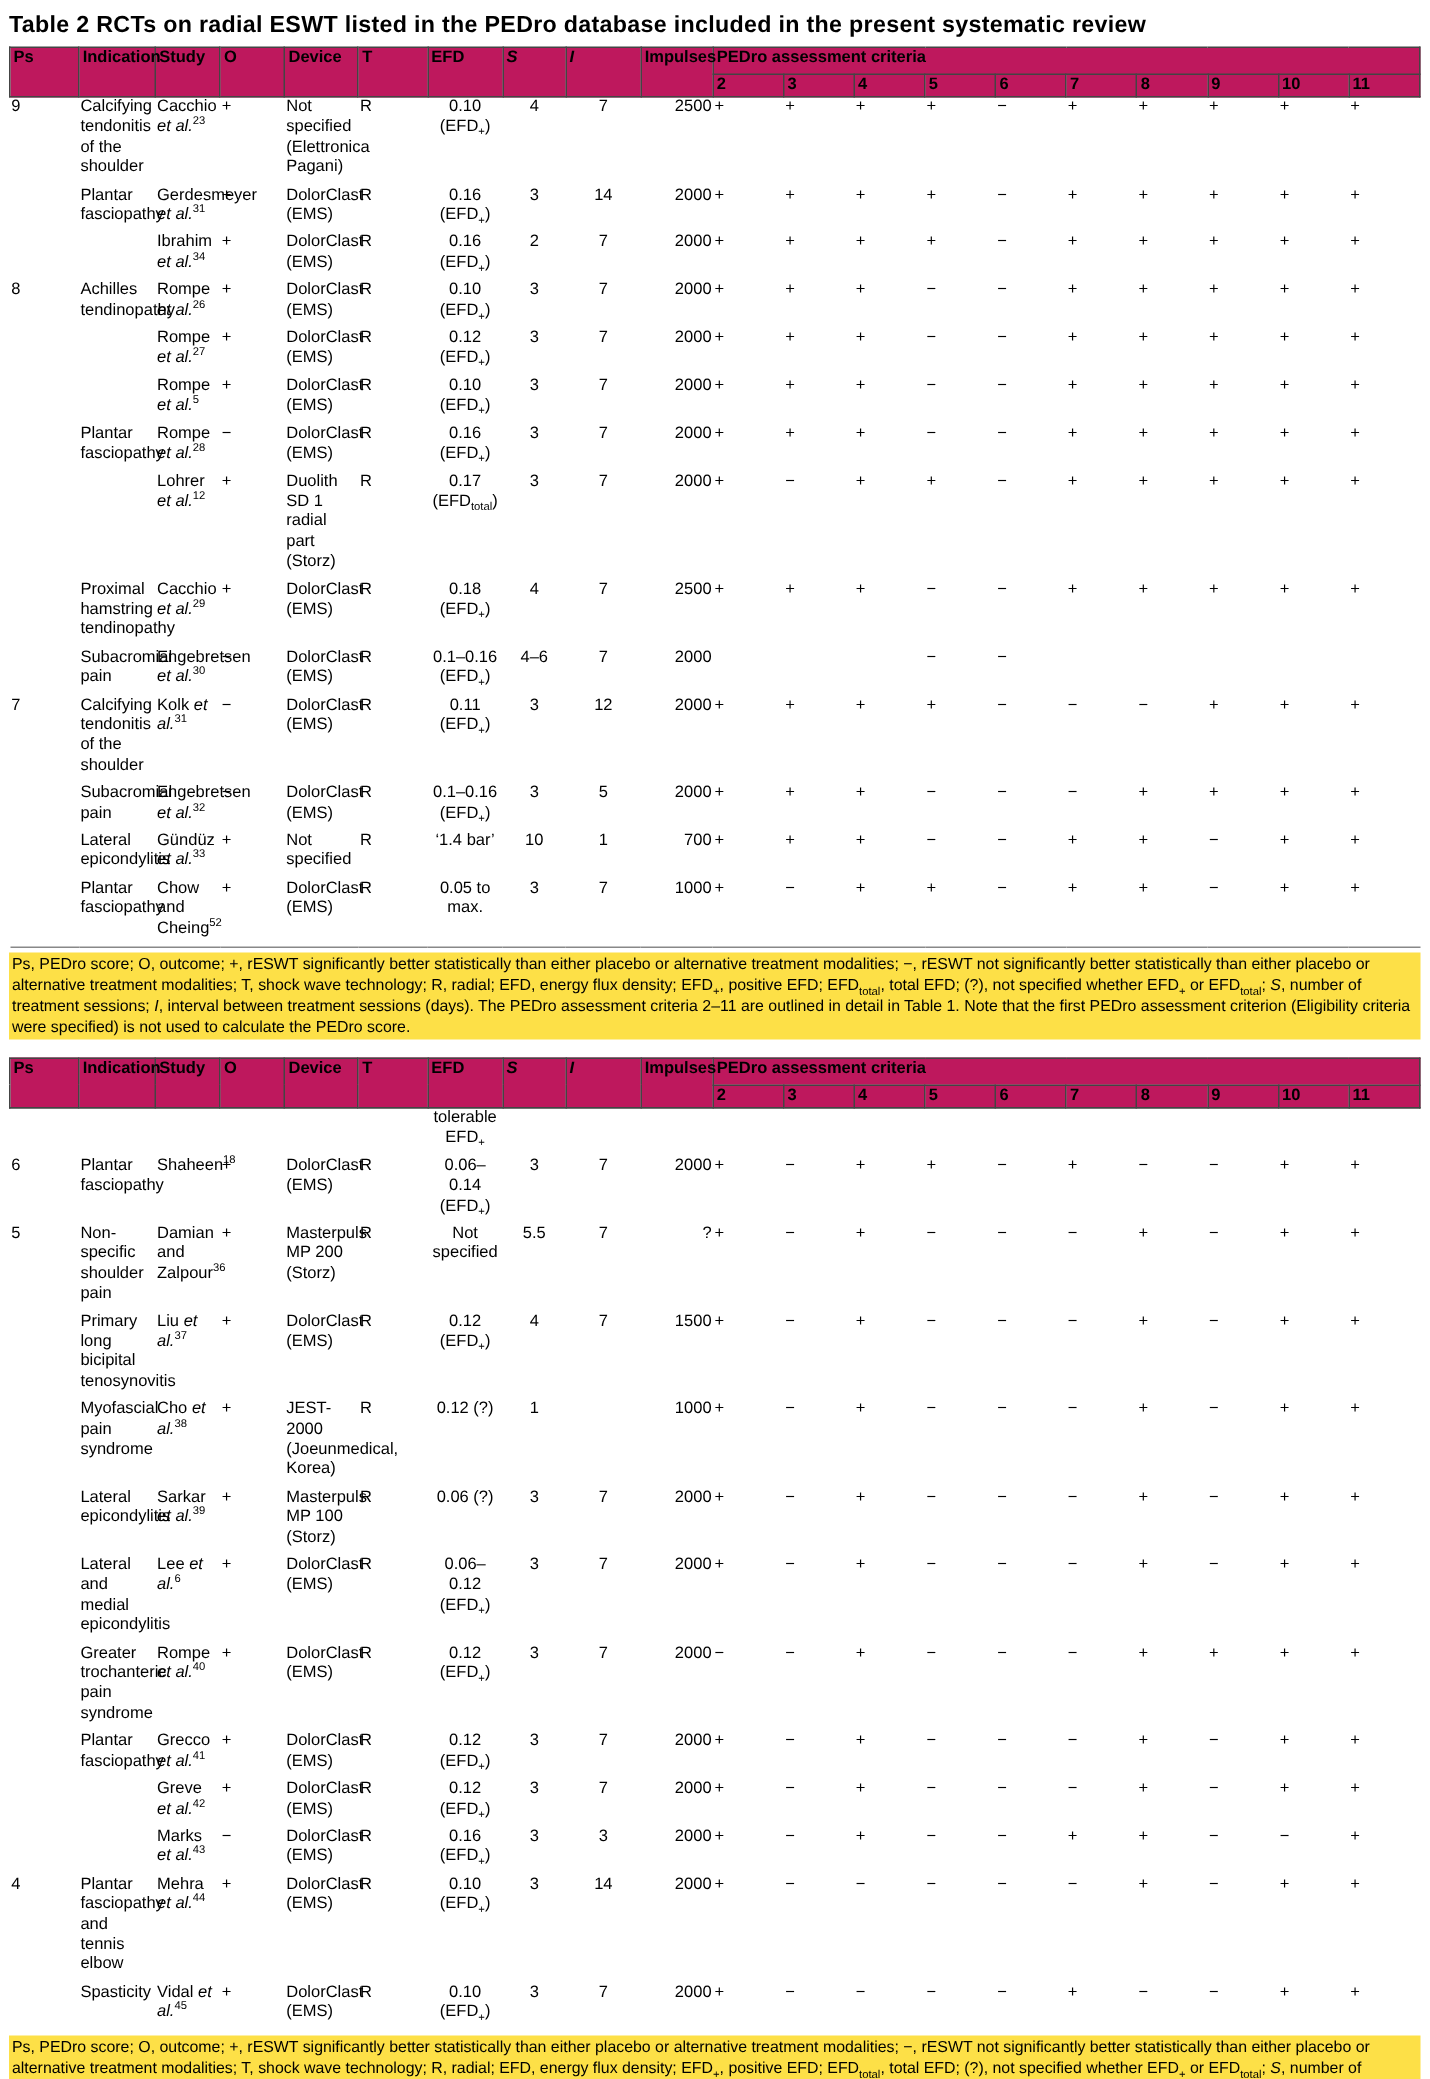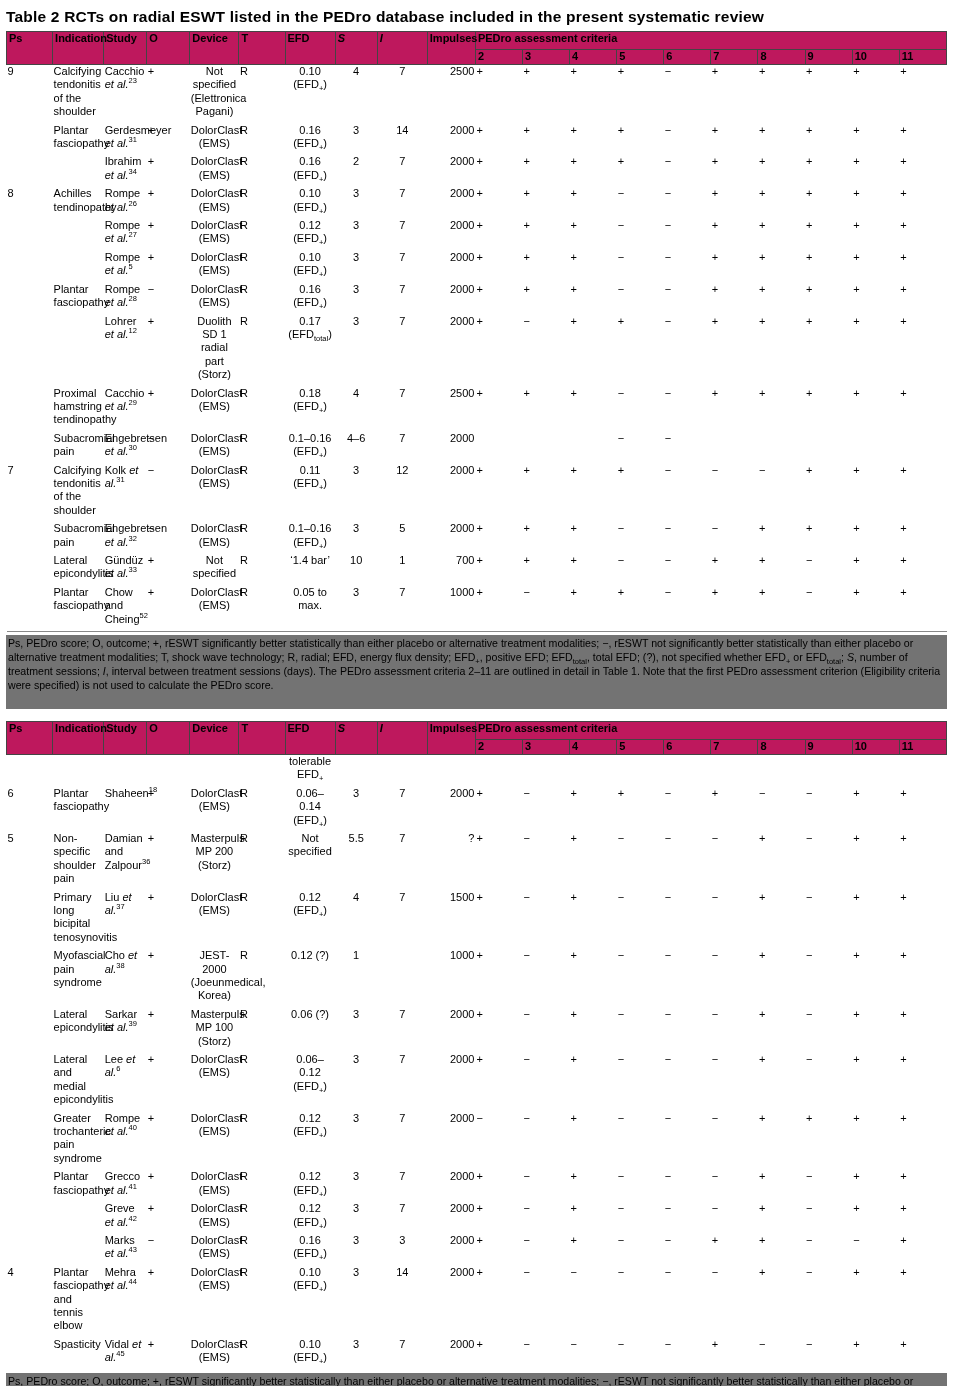--- a/index.html
+++ b/index.html
@@ -16,31 +16,31 @@
   table.rct thead tr.nums th { height: 15px; }
   th.criteria-head { text-align: center; }
   table.rct td {
     font-size: 11px; vertical-align: top; padding: 0 1px 5px 1px; line-height: 1.22;
     overflow: visible; word-wrap: normal;
   }
   td.col-ps, th.col-ps { padding-left: 3px; }
   td.col-indication { text-align: left; }
   td.col-study { text-align: left; }
   td.col-o { text-align: left; padding-left: 3px; }
-  td.col-device { text-align: center; }
+  td.col-device { text-align: left; }
   td.col-t { text-align: left; padding-left: 3px; }
   td.col-efd { text-align: center; }
   td.col-s { text-align: center; }
   td.col-i { text-align: center; }
   td.col-impulses { text-align: right; padding-right: 9px; }
   td.col-crit { text-align: left; padding-left: 4px; }
   #table1 { border-bottom: 1px solid #888; }
   .footnote {
-    width: 941px; margin: 3px 0 0 6px; background: #737373;
-    font-size: 10.6px; line-height: 1.32; padding: 2px 4px 16px 2px;
+    width: 941px; margin: 3px 0 0 6px; background: #fde047;
+    font-size: 10.6px; line-height: 1.32; padding: 2px 4px 0 2px;
   }
   .gap { height: 12px; }
   sup { font-size: 7.5px; vertical-align: super; line-height: 0; }
   sub { font-size: 7.5px; vertical-align: sub; line-height: 0; }
   i { font-style: italic; }
 </style>
 </head>
 <body>
 
 <div class="page">

